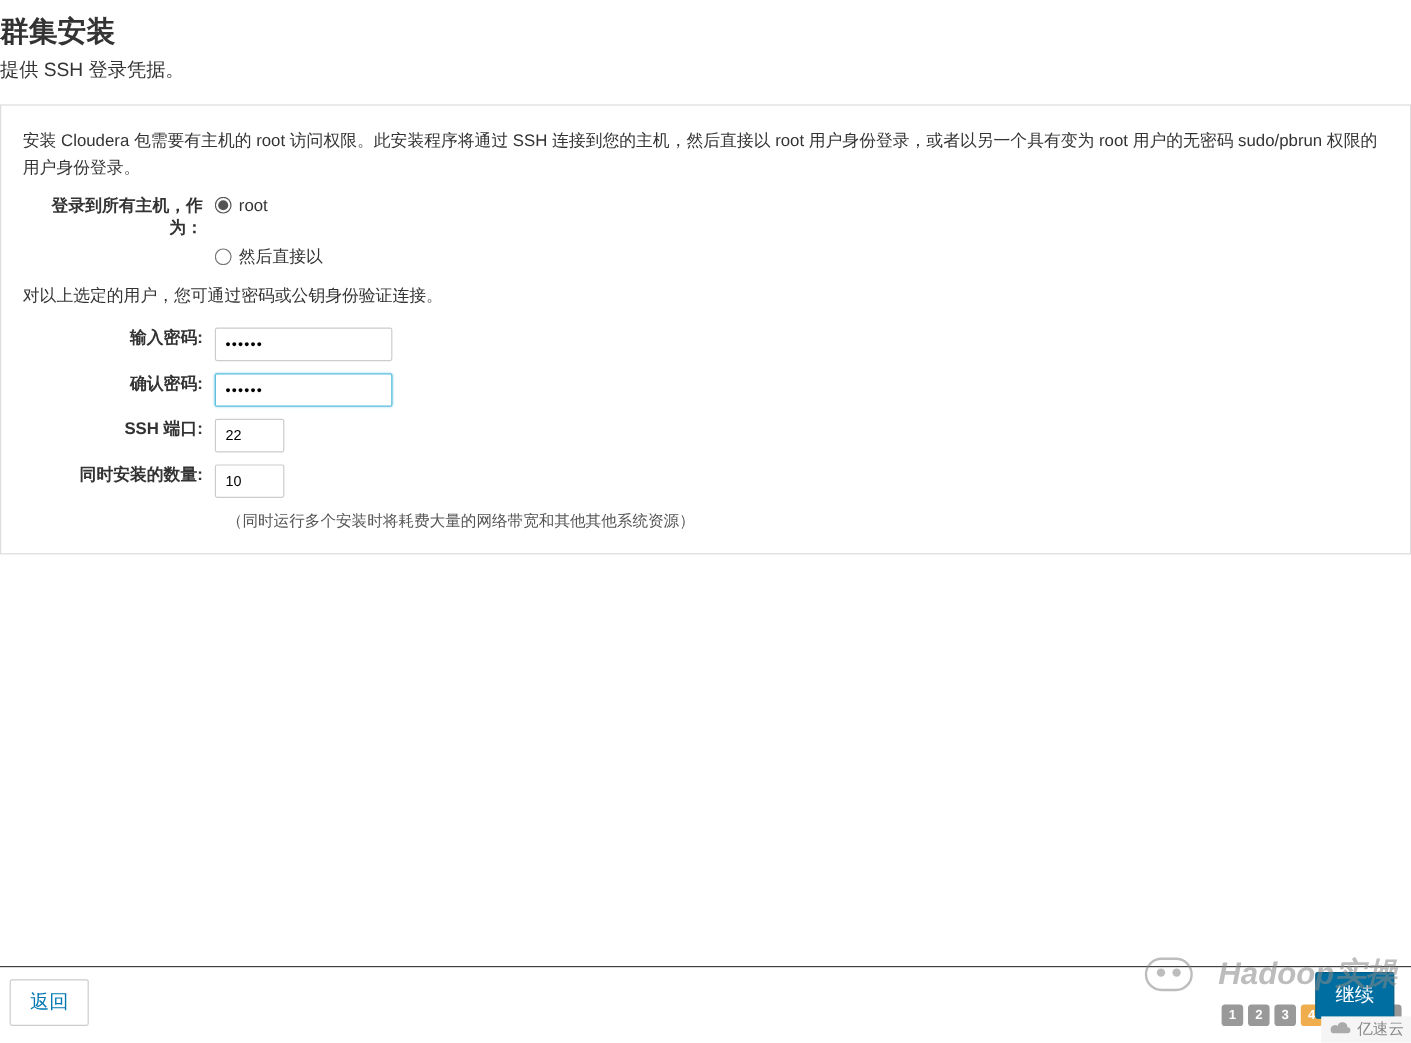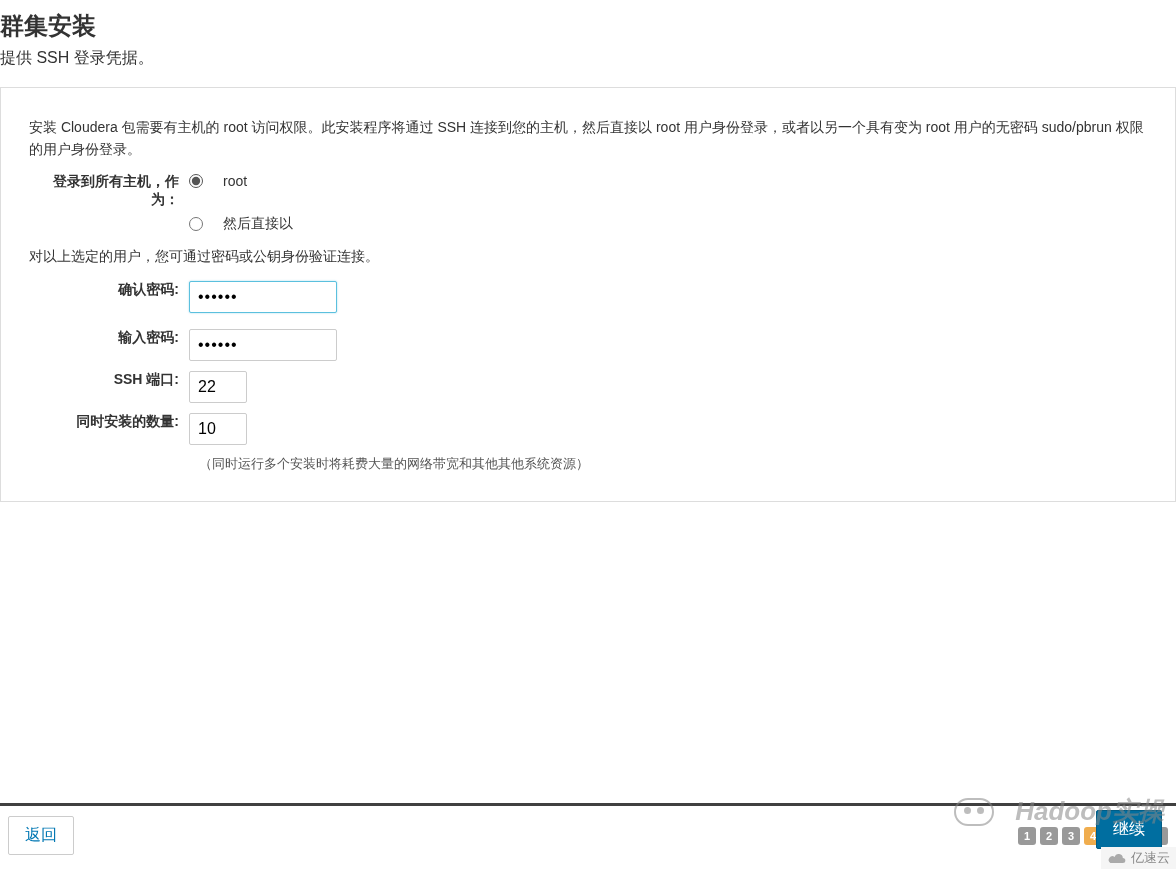--- a/index.html
+++ b/index.html
@@ -18,21 +18,21 @@
       color: #333;
       padding: 10px 0 6px 0;
     }
     .page-subtitle {
       font-size: 16px;
       color: #333;
       padding-bottom: 14px;
     }
     .panel {
       border: 1px solid #ddd;
-      padding: 28px;
+      padding: 18px;
       margin-top: 4px;
     }
     .panel-intro {
       color: #333;
       line-height: 1.6;
       margin-bottom: 12px;
     }
     .form-row {
       display: flex;
       align-items: flex-start;
@@ -41,38 +41,38 @@
     .form-label {
       width: 160px;
       text-align: right;
       font-weight: bold;
       color: #333;
       padding-right: 10px;
     }
     .form-value {
       display: flex;
       align-items: center;
-      gap: 20px;
+      gap: 6px;
     }
     .radio-stack .form-row { margin-bottom: 6px; }
     .section-note {
       color: #333;
       margin: 12px 0 14px 0;
       line-height: 1.6;
     }
     input[type="radio"] {
       margin: 0;
       width: 14px;
       height: 14px;
       accent-color: #555;
     }
     input[type="password"], input[type="text"] {
       border: 1px solid #ccc;
       padding: 6px 8px;
-      font-size: 16px;
+      font-size: 12px;
       width: 148px;
       border-radius: 2px;
     }
     input[type="password"] { letter-spacing: 1px; }
     input.focused {
       border: 1px solid #5bc0de;
       box-shadow: 0 0 2px rgba(91,192,222,0.6);
       outline: none;
     }
     input.small { width: 58px; }
@@ -80,24 +80,24 @@
       color: #555;
       font-size: 13px;
       margin-top: 4px;
       padding-left: 170px;
     }
     .footer {
       position: absolute;
       bottom: 0;
       left: 0;
       right: 0;
-      border-top: 3px solid #404040;
+      border-top: 1px solid #404040;
       padding: 10px 8px 14px 8px;
       display: flex;
-      align-items: center;
+      align-items: flex-end;
       justify-content: space-between;
     }
     .btn {
       border: 1px solid #ccc;
       background: #fff;
       color: #0077b3;
       font-size: 16px;
       padding: 8px 16px;
       cursor: pointer;
       border-radius: 2px;
@@ -159,21 +159,20 @@
     .watermark .wm-icon::after { right: 8px; }
     .watermark2 {
       position: absolute;
       right: 0;
       bottom: 0;
       background: #f5f5f5;
       color: #888;
       font-size: 13px;
       padding: 2px 6px;
       display: flex;
-      align-items: center;
       gap: 4px;
       pointer-events: none;
     }
     .watermark2 svg { width: 20px; height: 14px; }
     .continue-btn {
       position: absolute;
       right: 14px;
       bottom: 20px;
     }
   </style>
@@ -199,31 +198,31 @@
       <label class="form-value">
         <input type="radio" name="loginuser" style="">
         <span>然后直接以</span>
       </label>
     </div>
   </div>
 
   <div class="section-note">对以上选定的用户，您可通过密码或公钥身份验证连接。</div>
 
 
+  <div class="form-row" style="margin-top:16px;">
+    <div class="form-label">输入密码:</div>
+    <div class="form-value">
+      <input type="password" value="••••••" style="">
+    </div>
+  </div>
+
   <div class="form-row">
     <div class="form-label">确认密码:</div>
     <div class="form-value">
       <input type="password" class="focused" value="••••••" style="">
-    </div>
-  </div>
-
-  <div class="form-row" style="margin-top:16px;">
-    <div class="form-label">输入密码:</div>
-    <div class="form-value">
-      <input type="password" value="••••••" style="">
     </div>
   </div>
 
   <div class="form-row">
     <div class="form-label">SSH 端口:</div>
     <div class="form-value">
       <input type="text" class="small" value="22" style="">
     </div>
   </div>
 

